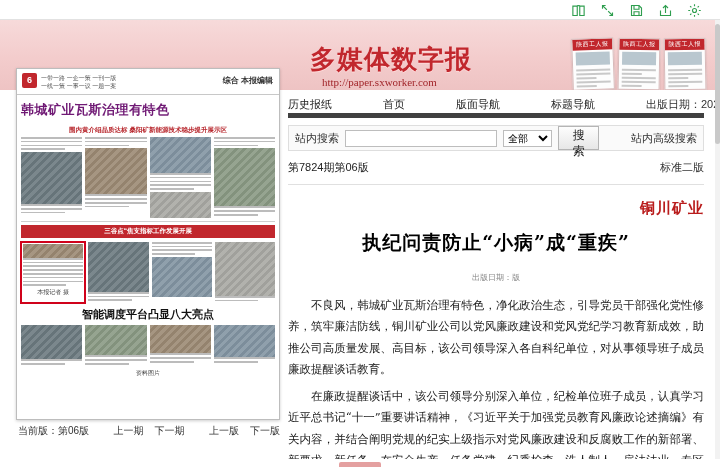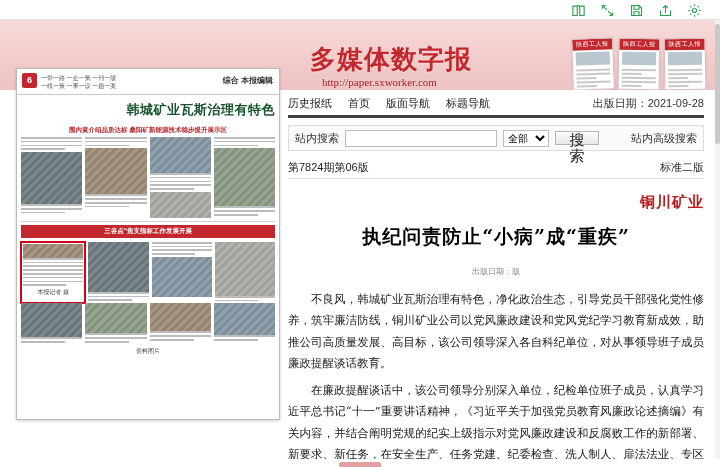--- a/index.html
+++ b/index.html
@@ -111,23 +111,23 @@
   }
   .pp-masthead-lines {
     position: absolute; left: 24px; top: 5px;
     font-size: 6px; color: #555; line-height: 8px;
   }
   .pp-masthead-right {
     position: absolute; right: 6px; top: 6px;
     font-size: 8px; color: #333; font-weight: bold;
   }
   .pp-headline {
-    text-align: right;
+    text-align: left;
     font-family: Liberation Serif, serif;
-    font-size: 13px; font-weight: bold; color: #14532d;
+    font-size: 13px; font-weight: bold; color: #701a75;
     padding: 6px 4px 4px;
     letter-spacing: 0.5px;
   }
   .pp-body { padding: 0 4px; }
   .pp-row { display: flex; gap: 3px; }
   .pp-col { flex: 1; }
   .pp-txt { display: block; }
   .pp-txt i {
     display: block; height: 1.6px; background: #bcbcbc; margin-bottom: 2.2px;
   }
@@ -169,25 +169,26 @@
     display: flex; justify-content: space-between; align-items: center;
   }
   .paper-nav a { color: #333; text-decoration: none; cursor: pointer; }
 
   
   .right {
     position: absolute; left: 288px; top: 96px;
     width: 416px;
   }
   .navbar {
-    display: flex; 
-    border-bottom: 3px solid #404040;
+    display: flex; align-items: center;
+    border-bottom: 5px solid #404040;
     height: 22px;
     font-size: 11px;
     color: #222;
+    gap: 35px;
   }
   .navbar .nav-item {
     padding: 0 12px 0 0;
     margin-right: 4px;
     cursor: pointer;
     white-space: nowrap;
   }
   .navbar .nav-date {
     margin-left: auto;
     color: #333; font-size: 11px; white-space: nowrap;
@@ -211,38 +212,38 @@
     font-size: 11px;
     padding: 0 4px;
     outline: none;
   }
   .searchrow select {
     height: 17px; font-size: 10px;
     border: 1px solid #bdbdbd; background: #fff;
     width: 52px;
   }
   .searchrow .btn {
-    height: 14px; min-width: 40px;
+    height: 24px; min-width: 40px;
     background: linear-gradient(#fdfdfd,#e7e7e7);
     border: 1px solid #b5b5b5;
-    font-size: 15px; color: #222;
+    font-size: 12px; color: #222;
     cursor: pointer;
     padding: 0 8px;
     line-height: 16px;
   }
   .searchrow .linktxt {
     font-size: 11px; color: #333; cursor: pointer; white-space: nowrap; margin-left: 26px;
   }
 
   
   .issuerow {
     margin-top: 9px;
     display: flex; justify-content: space-between; align-items: center;
     font-size: 11px; color: #222;
-    padding-bottom: 3px;
+    padding-bottom: 9px;
     border-bottom: 1px solid #e0e0e0;
   }
   .issuerow .right-link { color: #333; cursor: pointer; }
 
   
   .article { margin-top: 14px; }
   .art-sub {
     text-align: right;
     font-family: "DejaVu Serif", serif;
     font-size: 15px; color: #b91c1c; font-weight: bold;
@@ -483,20 +484,21 @@
         </div>
         <div class="pp-col">
           <div class="pp-photo grey" style="height:54px"></div>
           <span class="pp-txt">
               <i></i>
               <i class="s"></i>
             </span>
         </div>
       </div>
 
+      <div class="pp-bottomtitle">智能调度平台凸显八大亮点</div>
 
       <div class="pp-row">
         <div class="pp-col">
           <div class="pp-photo dark" style="height:34px"></div>
           <span class="pp-txt">
               <i></i>
               <i class="s"></i>
             </span>
         </div>
         <div class="pp-col">
@@ -520,20 +522,33 @@
           <span class="pp-txt">
               <i></i>
               <i class="s"></i>
             </span>
         </div>
       </div>
       <div class="pp-caption">资料图片</div>
     </div>
   </div>
 
+  <div class="paper-nav">
+    <span>当前版：第06版</span>
+    <span>
+      <a>上一期</a>
+      &nbsp;&nbsp;
+      <a>下一期</a>
+    </span>
+    <span>
+      <a>上一版</a>
+      &nbsp;&nbsp;
+      <a>下一版</a>
+    </span>
+  </div>
 
   <div class="right">
 
     <div class="navbar">
       <span class="nav-item">历史报纸</span>
       <span class="nav-item">首页</span>
       <span class="nav-item">版面导航</span>
       <span class="nav-item">标题导航</span>
       <span class="nav-date">出版日期：2021-09-28</span>
     </div>

